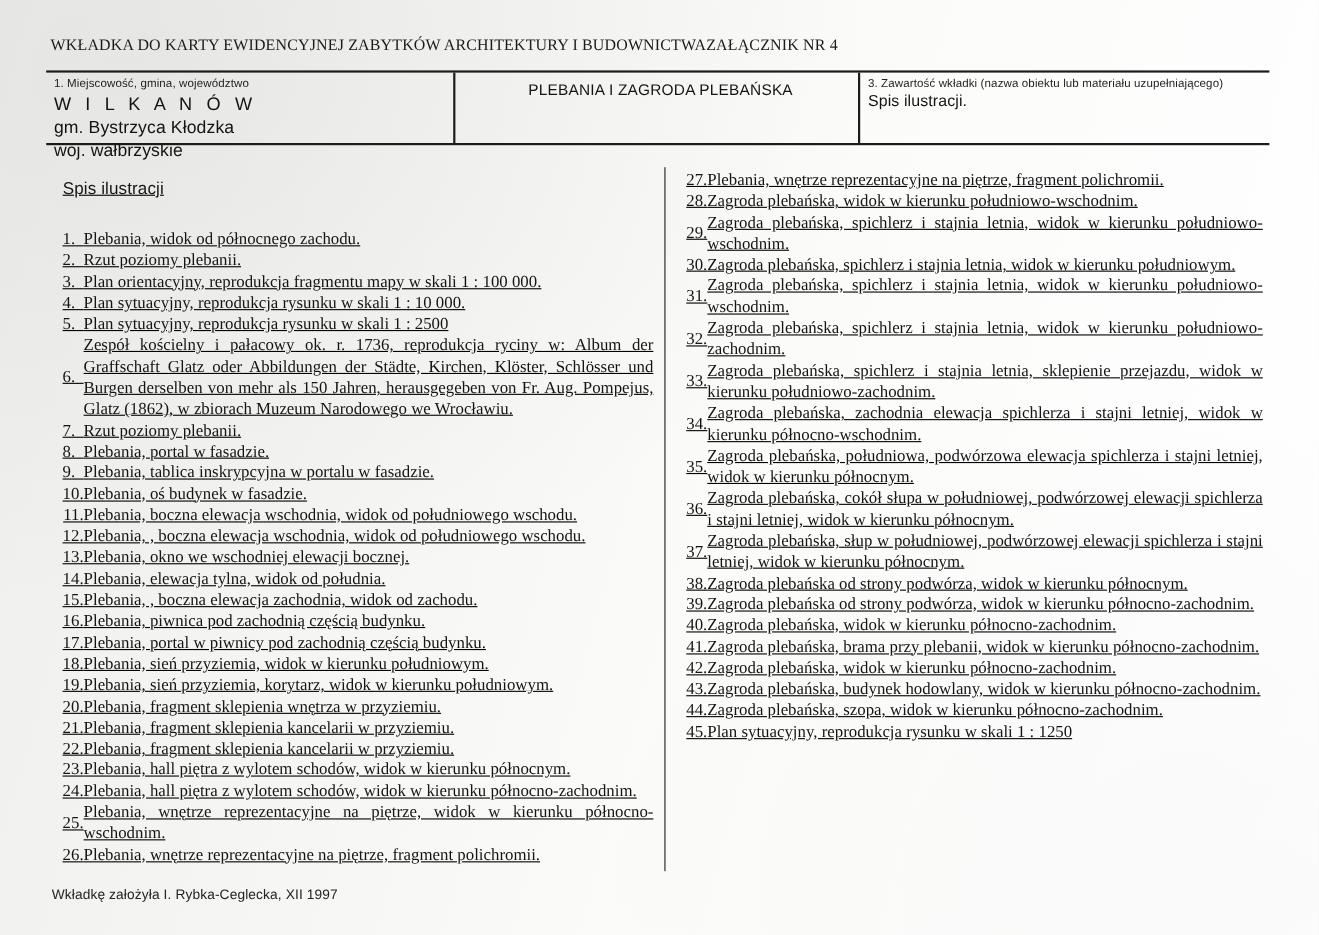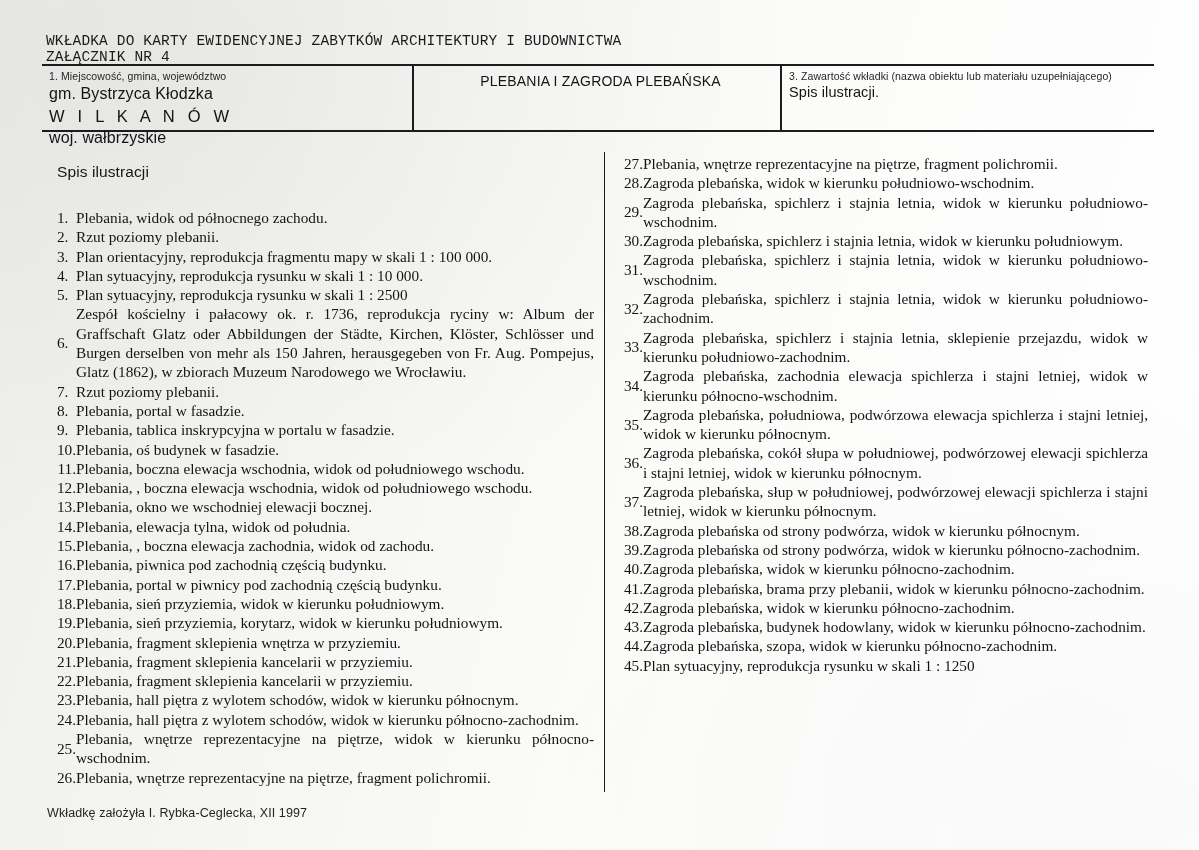--- a/index.html
+++ b/index.html
@@ -23,25 +23,24 @@
 
   
   .doc-header {
     position: absolute;
     left: 46px;
     top: 33px;
     right: 42px;
     display: flex;
     justify-content: flex-start;
     align-items: baseline;
-    font-family: Liberation Mono, monospace;
+    font-family: Liberation Serif, serif;
     font-size: 14.5px;
     letter-spacing: .15px;
     color: #1b1b1b;
-    flex-direction: column;
   }
   .doc-header .title-left { white-space: nowrap; }
   .doc-header .title-right { white-space: nowrap; padding-right: 4px; }
 
   
   .meta-table {
     position: absolute;
     left: 42px;
     top: 64px;
     width: 1112px;
@@ -101,20 +100,21 @@
     position: absolute;
     left: 42px;
     top: 152px;
     width: 1112px;
     height: 640px;
     display: flex;
   }
   .col {
     box-sizing: border-box;
     position: relative;
+    text-decoration: underline;
   }
   .col-left {
     width: 563px;
     padding: 0 10px 0 8px;
     border-right: 1.6px solid #1c1c1c;
   }
   .col-right {
     flex: 1;
     padding: 0 6px 0 15px;
   }
@@ -189,22 +189,22 @@
 
   <div class="doc-header">
     <div class="title-left">WKŁADKA DO KARTY EWIDENCYJNEJ ZABYTKÓW ARCHITEKTURY I BUDOWNICTWA</div>
     <div class="title-right">ZAŁĄCZNIK NR 4</div>
   </div>
 
   <div class="meta-table">
 
     <div class="meta-cell cell-1">
       <div class="meta-caption">1. Miejscowość, gmina, województwo</div>
+      <div class="meta-value place-name">W I L K A N Ó W</div>
       <div class="meta-value place-line">gm. Bystrzyca Kłodzka</div>
-      <div class="meta-value place-name">W I L K A N Ó W</div>
       <div class="meta-value place-line">woj. wałbrzyskie</div>
     </div>
 
     <div class="meta-cell cell-2">
       <div class="meta-value object-name">PLEBANIA I ZAGRODA PLEBAŃSKA</div>
     </div>
 
     <div class="meta-cell cell-3">
       <div class="meta-caption">3. Zawartość wkładki (nazwa obiektu lub materiału uzupełniającego)</div>
       <div class="meta-value content-name">Spis ilustracji.</div>

